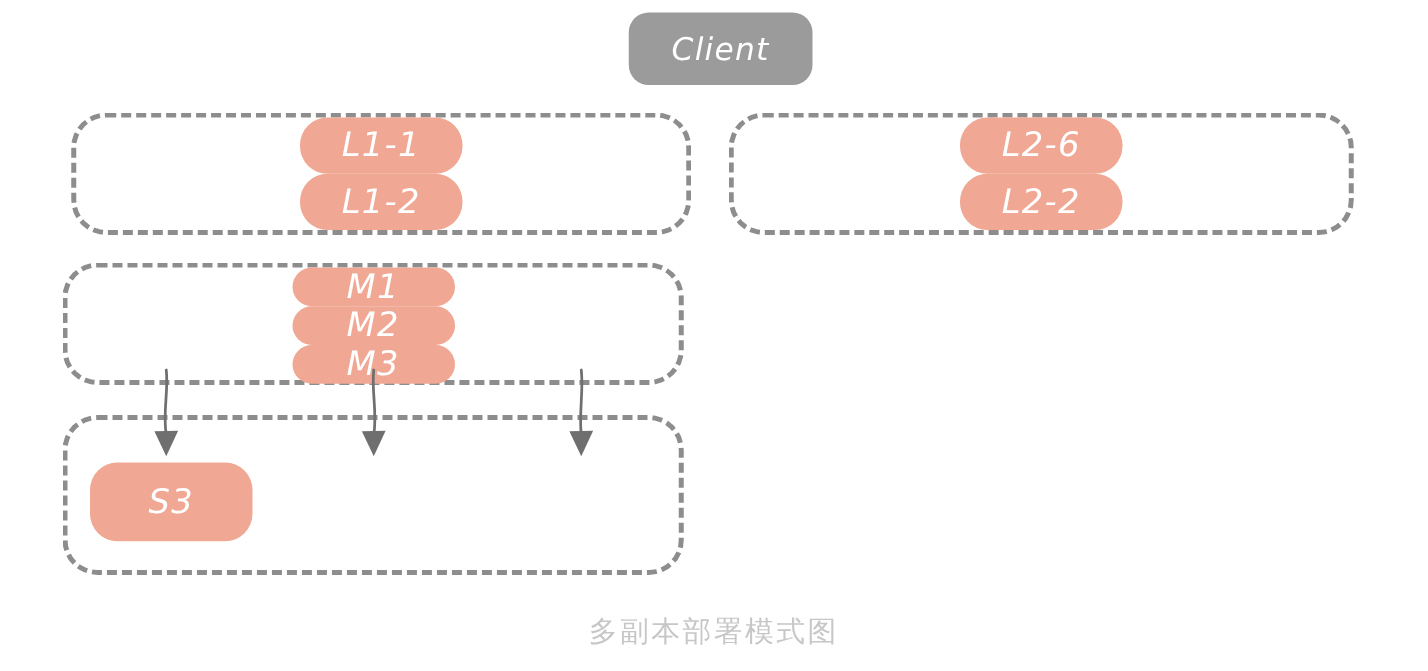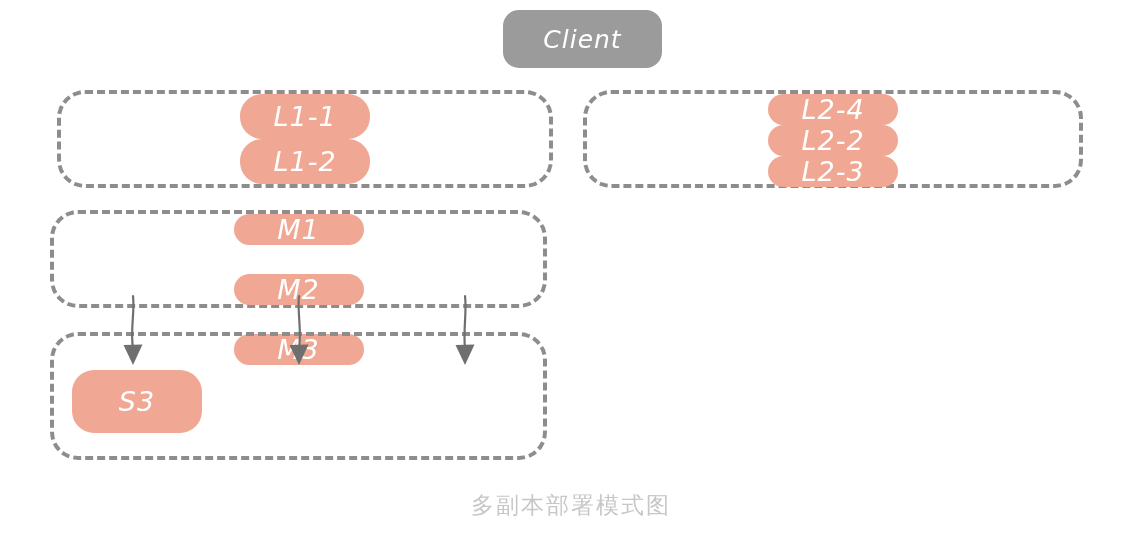--- a/index.html
+++ b/index.html
@@ -21,21 +21,21 @@
     width: 1142px;
     height: 537px;
     background: var(--background);
     overflow: hidden;
   }
 
   .client-node {
     position: absolute;
     left: 503px;
     top: 10px;
-    width: 159px;
+    width: 147px;
     height: 58px;
     background: var(--client-fill);
     border-radius: 16px;
     display: flex;
     align-items: center;
     justify-content: center;
     color: var(--client-text);
     font-size: 25px;
     font-style: italic;
     letter-spacing: 1px;
@@ -45,21 +45,21 @@
     position: absolute;
     border: 4px dashed var(--dash-border);
     border-radius: 28px;
     display: flex;
     justify-content: space-between;
     padding: 0 18px;
     flex-direction: column;
   }
   .group-l1 { left: 57px;  top: 90px;  width: 496px; height: 98px;  align-items: center; }
   .group-l2 { left: 583px; top: 90px;  width: 500px; height: 98px;  align-items: center; }
-  .group-m  { left: 50px;  top: 210px; width: 497px; height: 98px;  align-items: center; gap: 29px; }
+  .group-m  { left: 50px;  top: 210px; width: 497px; height: 98px;  align-items: center; }
   .group-s  { left: 50px;  top: 332px; width: 497px; height: 128px; align-items: flex-start; padding-top: 34px; }
 
   .node {
     width: 130px;
     height: 63px;
     background: var(--node-fill);
     border-radius: 22px;
     display: flex;
     align-items: center;
     justify-content: center;
@@ -103,27 +103,24 @@
     <div class="node">
         <span>L1-1</span>
       </div>
     <div class="node">
         <span>L1-2</span>
       </div>
   </div>
 
   <div class="group group-l2">
     <div class="node">
-        <span>L2-4</span>
+        <span>L2-6</span>
       </div>
     <div class="node">
         <span>L2-2</span>
-      </div>
-    <div class="node">
-        <span>L2-3</span>
       </div>
   </div>
 
   <div class="group group-m">
     <div class="node">
         <span>M1</span>
       </div>
     <div class="node">
         <span>M2</span>
       </div>

